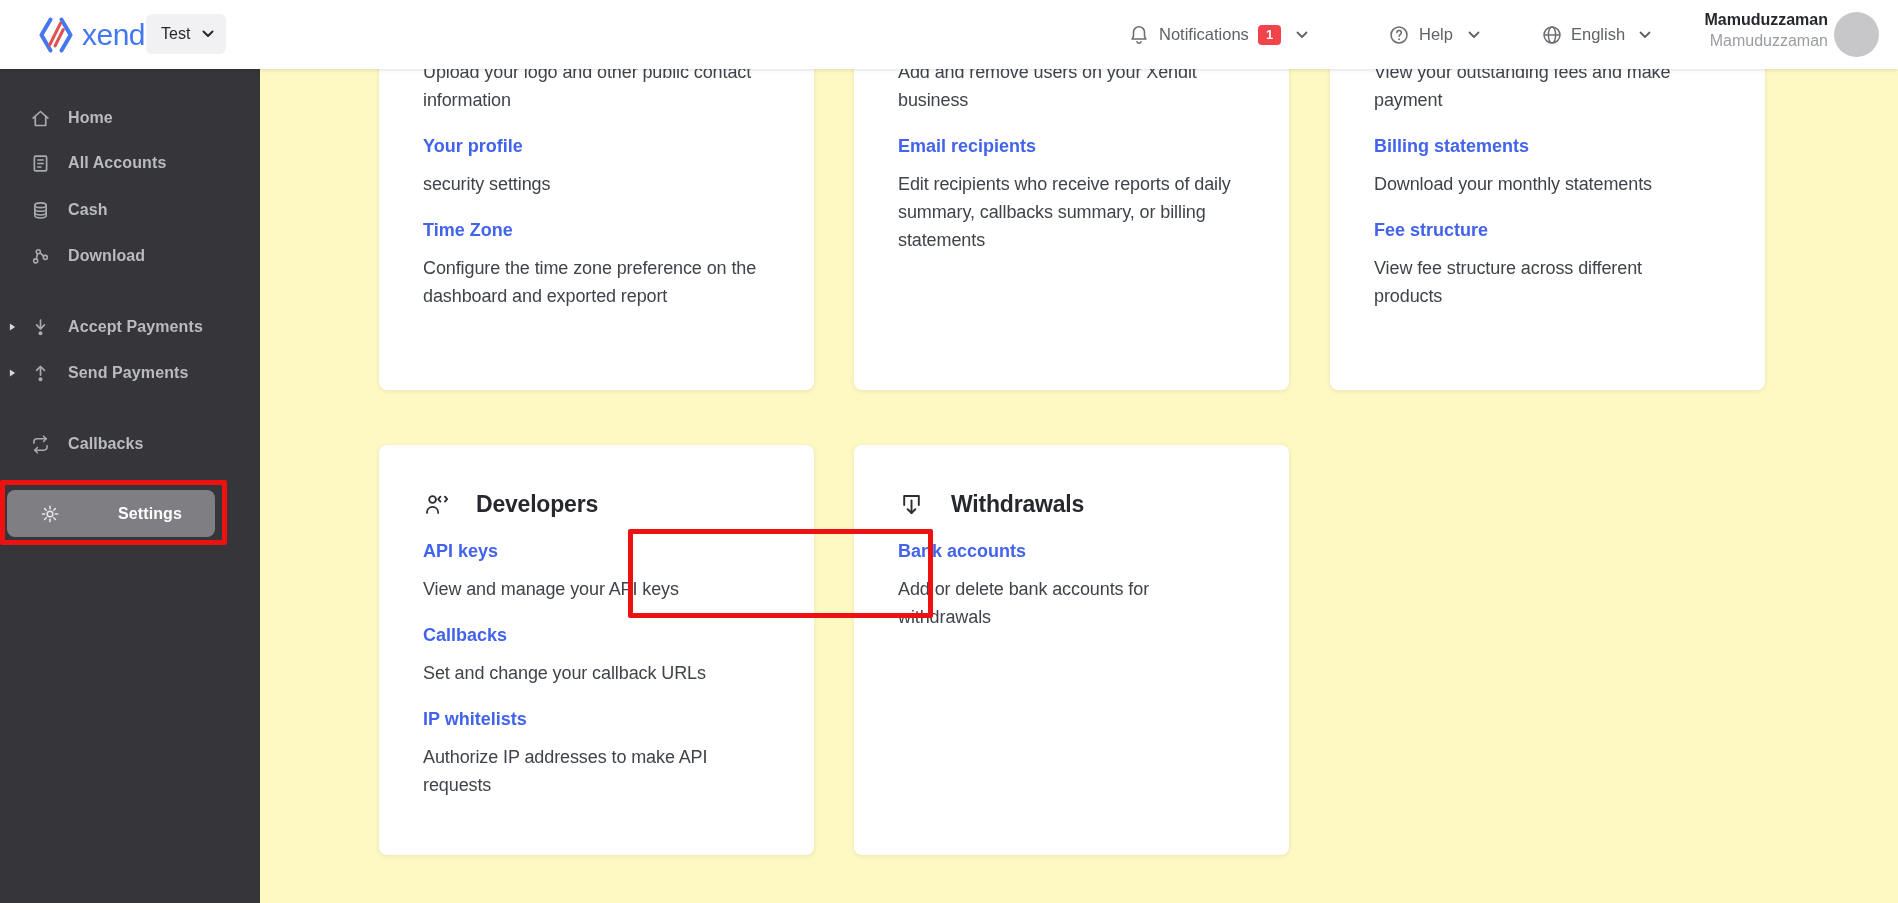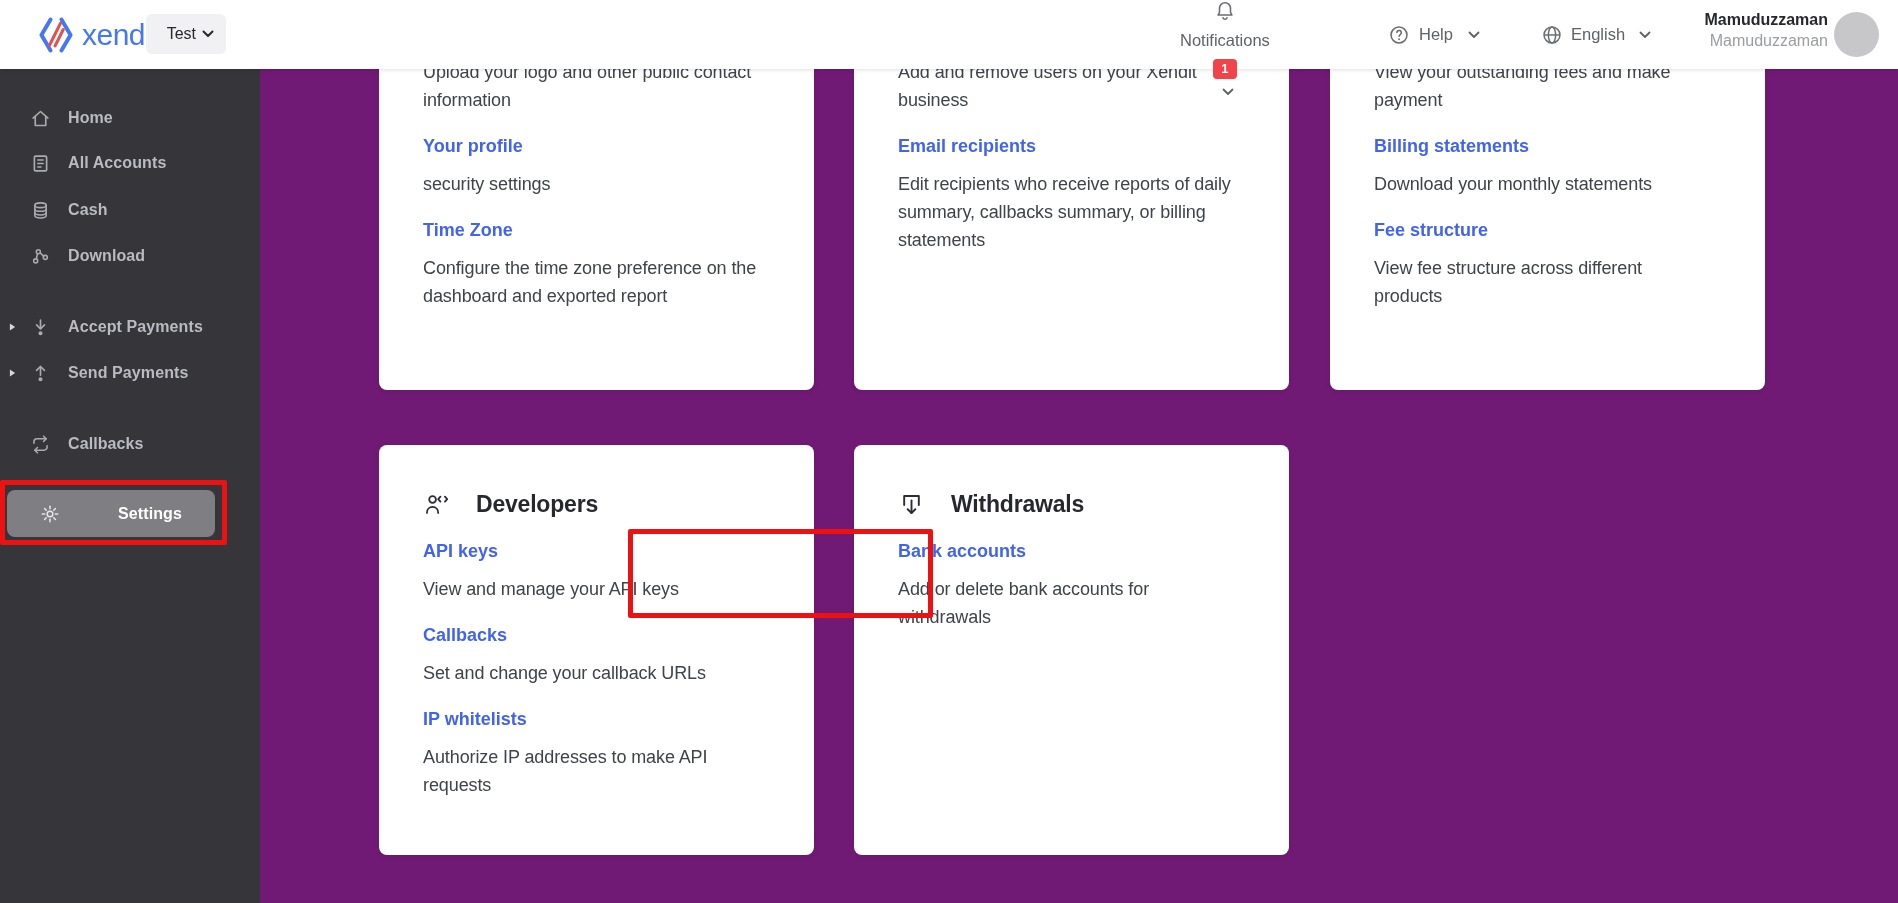--- a/index.html
+++ b/index.html
@@ -6,21 +6,21 @@
   html,body { width:1898px; height:903px; overflow:hidden; }
   body { font-family:"Liberation Sans", sans-serif; background:#fafafa; position:relative; color:#3f434a; }
 
   
   .topbar { position:absolute; top:0; left:0; width:1898px; height:69px; background:#ffffff;
             z-index:30; box-shadow:0 1px 4px rgba(0,0,0,.13); }
   .logo-group { position:absolute; left:36px; top:0; height:69px; display:flex; align-items:center; cursor:pointer; }
   .logo-mark { width:40px; height:40px; }
   .brand-text { font-size:30px; font-weight:500; color:#4477f0; letter-spacing:-.5px; margin-left:6px; }
   .env-select { position:absolute; left:146px; top:14px; width:80px; height:40px; background:#f1f1f3;
-                border-radius:6px; display:flex; align-items:center; justify-content:flex-end;
+                border-radius:6px; display:flex; align-items:center; justify-content:space-between;
                 padding:0 12px 0 15px; cursor:pointer; }
   .env-select .env-label { font-size:16px; color:#26282d; }
   .tb-item { position:absolute; top:0; height:69px; display:flex; align-items:center; gap:9px; cursor:pointer;
              color:#5f6267; font-size:16.5px; }
   .tb-icon { color:#6a6d72; display:flex; }
   .chev { color:#5f6267; display:flex; margin-left:6px; }
   .notif-badge { background:#f2434b; color:#fff; font-size:13px; font-weight:700; border-radius:4px;
                  padding:3px 8px; line-height:14px; }
   .user-block { position:absolute; top:9px; left:1640px; width:188px; text-align:right; line-height:21px; cursor:pointer; }
   .user-name { font-size:16px; font-weight:700; color:#26282d; }
@@ -35,21 +35,21 @@
   .side-item .s-icon { width:21px; display:flex; color:#a9abb0; margin-right:17px; flex:none; }
   .side-item .s-label { font-size:16px; font-weight:700; letter-spacing:.1px; white-space:nowrap; }
   .side-caret { position:absolute; left:9px; color:#d8d8da; display:flex; }
   .side-item.active { color:#ffffff; }
   .active-pill { position:absolute; left:7px; top:421px; width:208px; height:47px; background:#7e7e83;
                  border-radius:8px; z-index:0; }
   .side-item.active .s-icon { color:#e8e8ea; }
   .side-item.active, .side-item.active .s-label { z-index:1;padding-left:40px; }
 
   
-  .main { position:absolute; left:224px; top:0; right:0; bottom:0; background:#701a75; overflow:hidden; z-index:1; }
+  .main { position:absolute; left:224px; top:0; right:0; bottom:0; background:#fef9c3; overflow:hidden; z-index:1; }
   .card { position:absolute; width:435px; background:#ffffff; border-radius:8px;
           box-shadow:0 1px 5px rgba(0,0,0,.09); }
   .card-r1 { top:-181px; height:571px; }
   .card-r2 { top:445px; height:410px; }
   .card-body { padding:0 28px 0 44px; }
   .card-r1 .card-body { padding-top:239px; }
   .card-r2 .card-body { padding-top:44px; }
   .line { font-size:18px; line-height:28px; color:#3f434a; letter-spacing:-.1px; white-space:nowrap; }
   .link { display:block; font-size:18px; line-height:28px; font-weight:600; color:#4263eb;
           text-decoration:none; cursor:pointer; white-space:nowrap; }
@@ -314,21 +314,21 @@
 
   <div class="env-select">
     <span class="env-label">Test</span>
     <span class="chev">
       <svg width="12" height="8" viewBox="0 0 12 8">
           <polyline points="1.5,1.5 6,6 10.5,1.5" fill="none" stroke="#26282d" stroke-width="2" stroke-linecap="round" stroke-linejoin="round"></polyline>
         </svg>
     </span>
   </div>
 
-  <div class="tb-item" style="left:1180px;flex-direction:column;">
+  <div class="tb-item" style="left:1128px;">
     <span class="tb-icon">
       <svg width="22" height="22" viewBox="0 0 24 24" fill="none" stroke="currentColor" stroke-width="1.7" stroke-linecap="round" stroke-linejoin="round">
         <path d="M12 3a6 6 0 0 0-6 6v4.6L4.4 16.4h15.2L18 13.6V9a6 6 0 0 0-6-6z"></path>
         <path d="M9.8 19.3a2.3 2.3 0 0 0 4.4 0"></path>
       </svg>
     </span>
     <span>Notifications</span>
     <span class="notif-badge">1</span>
     <span class="chev">
       <svg width="12" height="8" viewBox="0 0 12 8">

